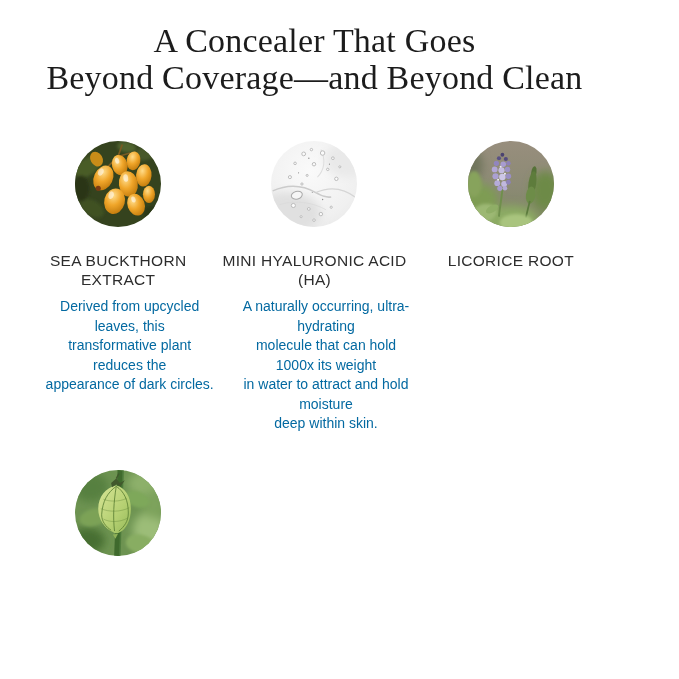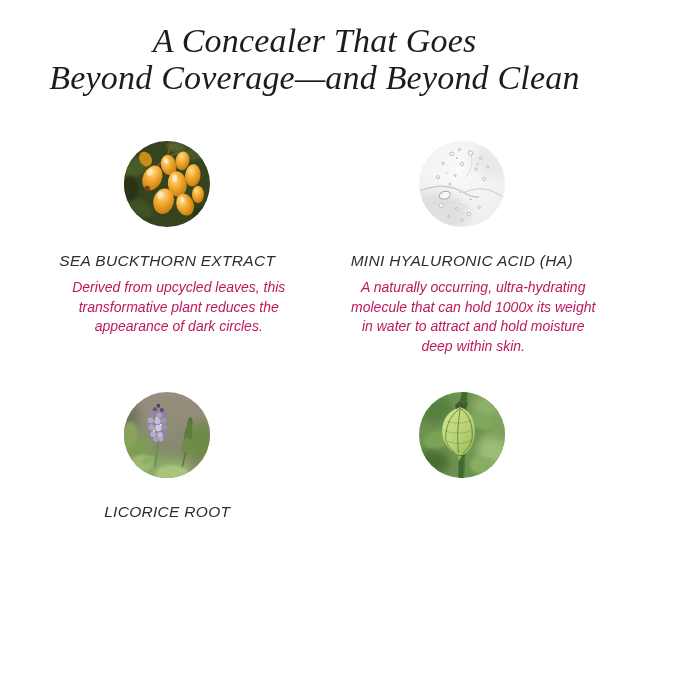--- a/index.html
+++ b/index.html
@@ -3,21 +3,21 @@
 <meta charset="utf-8">
 <style>
   * { margin: 0; padding: 0; box-sizing: border-box; }
   html, body { background: #ffffff; }
   body {
     width: 679px; height: 679px;
     overflow: hidden;
     font-family: "Liberation Sans", sans-serif;
     -webkit-font-smoothing: antialiased;
   }
-  .canvas { width: 629px; height: 679px; background: #ffffff; font-style: italic; }
+  .canvas { width: 629px; height: 679px; background: #ffffff; }
 
   header { text-align: center; padding-top: 22px; }
   .title {
     font-family: "Liberation Serif", serif;
     font-weight: 400;
     font-size: 34px;
     line-height: 37px;
     color: #1c1c1c;
     white-space: pre-line;
     letter-spacing: 0.2px;
@@ -26,21 +26,21 @@
     margin-top: 13px;
     font-size: 19px;
     line-height: 24px;
     color: #565656;
   }
 
   .grid {
     margin-top: 45px;
     padding: 0 20px;
     display: grid;
-    grid-template-columns: 1fr 1fr;
+    grid-template-columns: 1fr 1fr 1fr;
     row-gap: 36px;
   }
   .card {
     display: flex;
     flex-direction: column;
     align-items: center;
     text-align: center;
   }
   .photo {
     width: 86px; height: 86px;
@@ -54,21 +54,21 @@
     font-size: 15.5px;
     line-height: 19px;
     font-weight: 400;
     letter-spacing: 0.3px;
     color: #2d2d2d;
   }
   .card-desc {
     margin-top: 8px;
     font-size: 14px;
     line-height: 19.5px;
-    color: #be185d;
+    color: #0369a1;
     white-space: pre-line;
     margin-left: 23px;
   }
 </style>
 </head>
 <body>
 
 <div class="canvas">
 
   <header>

